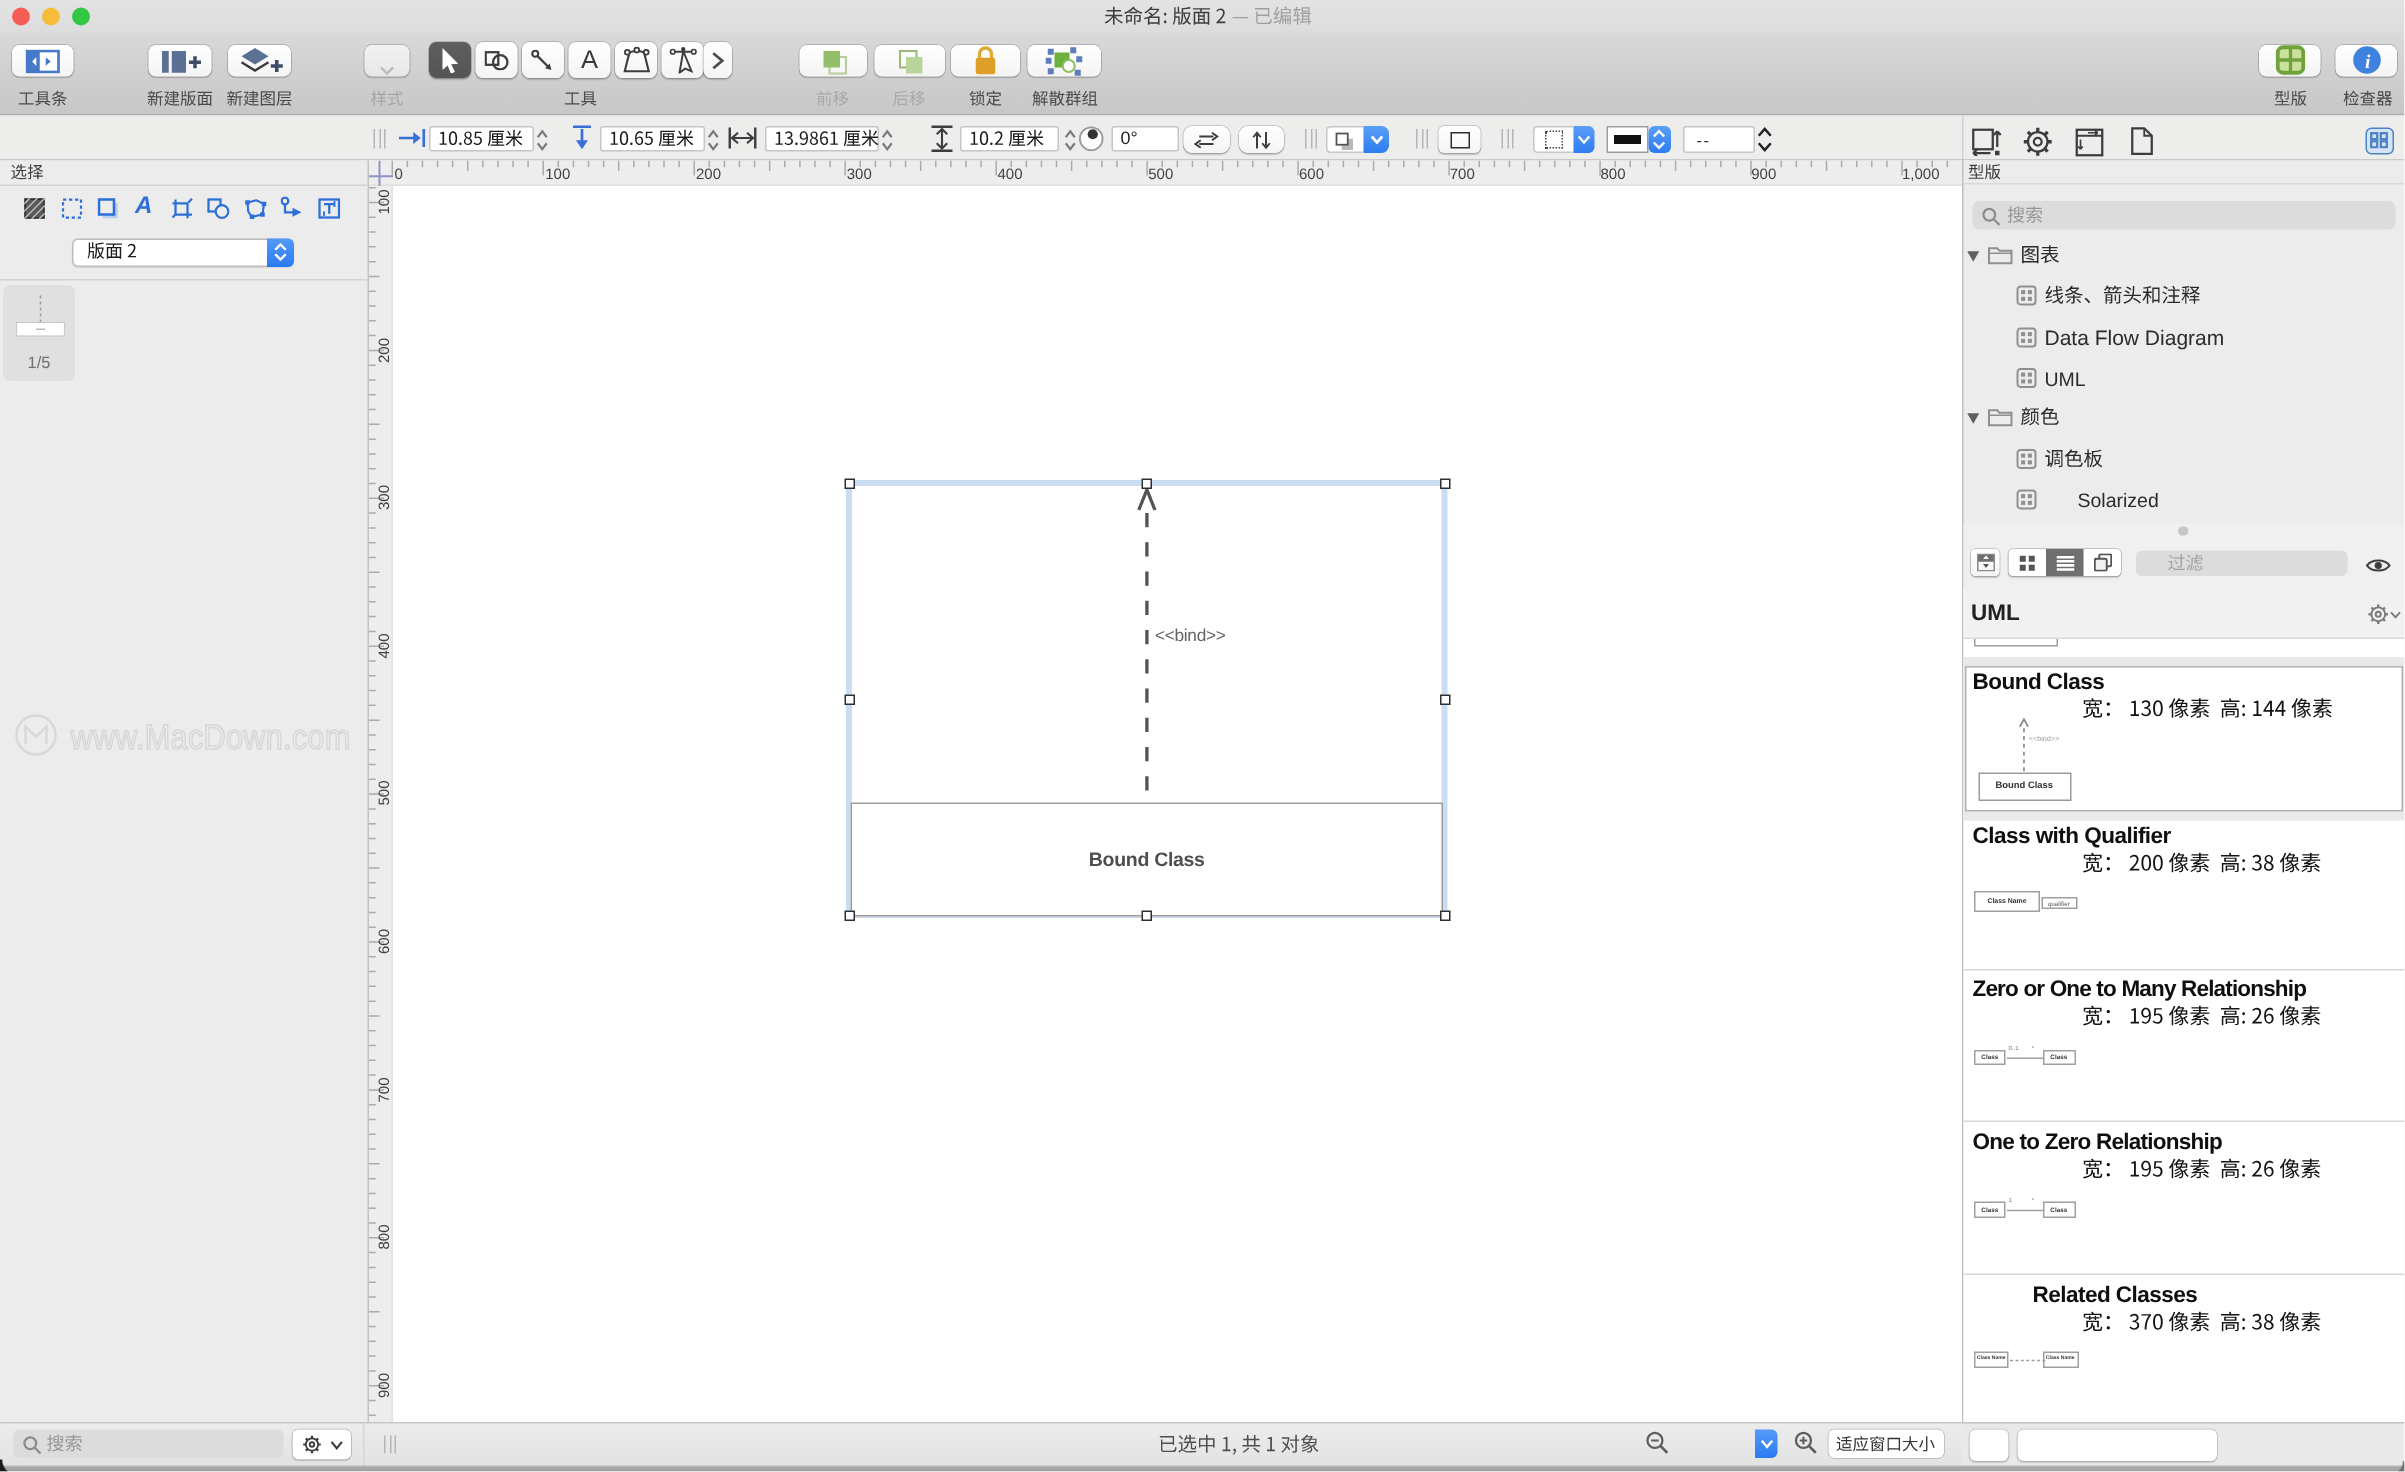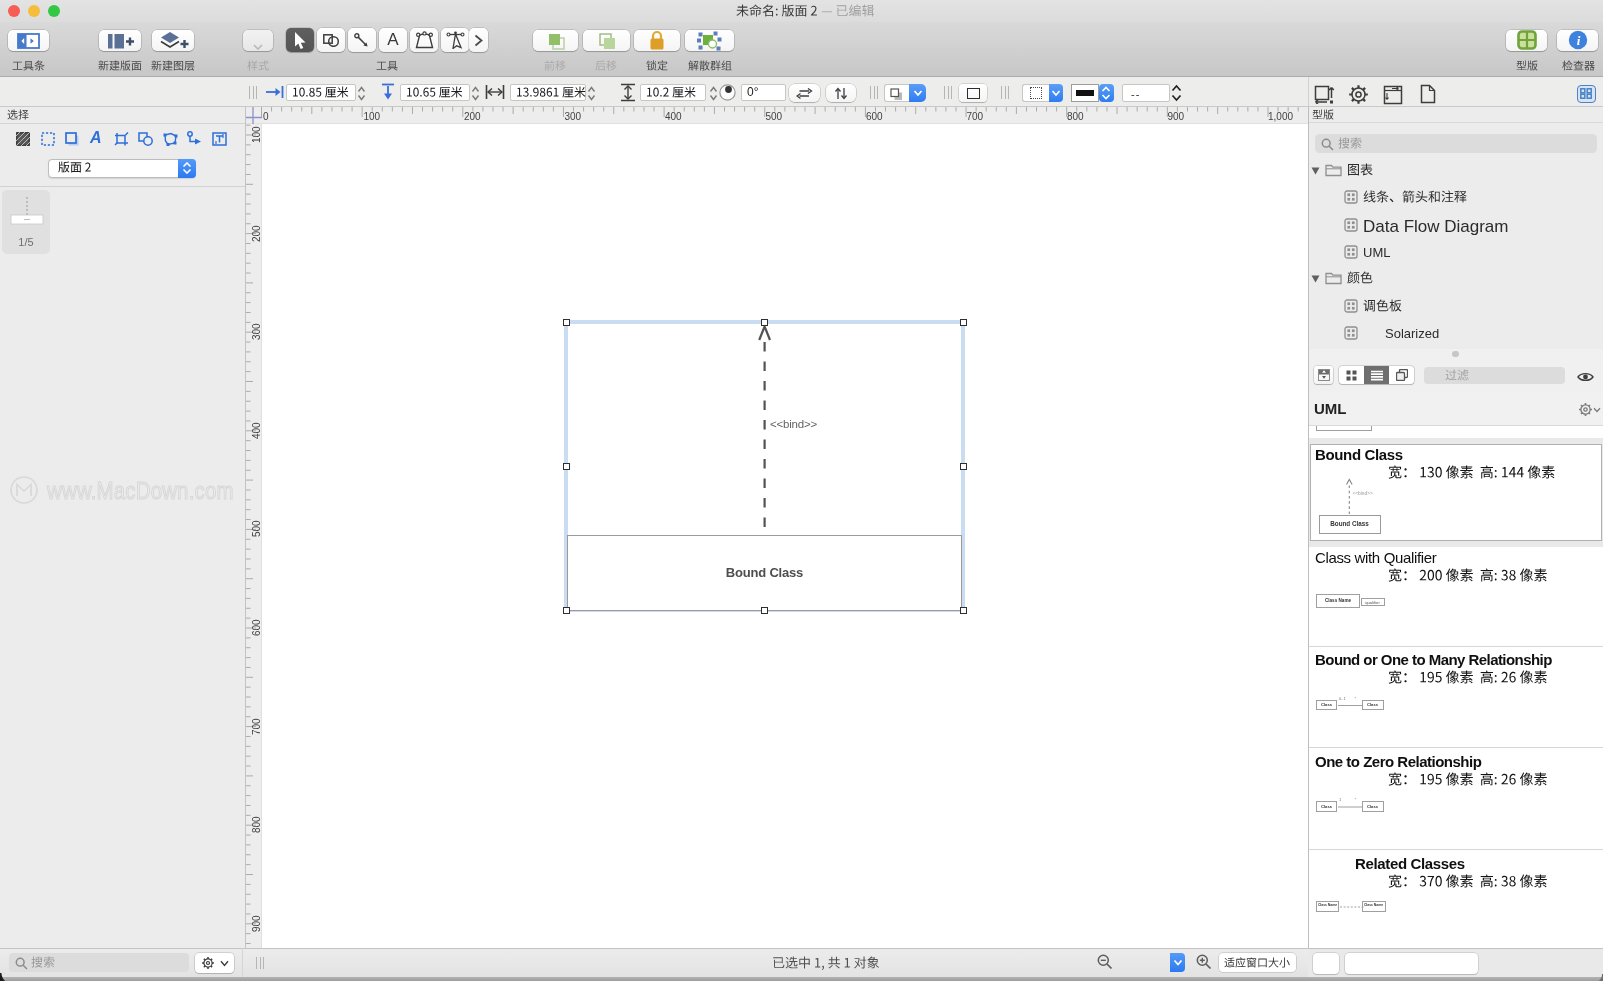--- a/index.html
+++ b/index.html
@@ -602,21 +602,21 @@
   </svg>
 <svg class="ab" style="left:1344px;top:217.5px" width="14" height="14" viewBox="0 0 14 14">
     <rect x="1" y="1" width="12" height="12" rx="2" fill="none" stroke="#8f8f8f" stroke-width="1.3"></rect>
     <g fill="#8f8f8f">
       <rect x="3.4" y="3.4" width="2.7" height="2.7"></rect>
       <rect x="7.9" y="3.4" width="2.7" height="2.7"></rect>
       <rect x="3.4" y="7.9" width="2.7" height="2.7"></rect>
       <rect x="7.9" y="7.9" width="2.7" height="2.7"></rect>
     </g>
   </svg>
-<div class="ab" style="left:1363px;top:217px;font-size:17px;color:#2b2b2b;">Data Flow Diagram</div>
+<div class="ab" style="left:1363px;top:217px;font-size:14px;color:#2b2b2b;">Data Flow Diagram</div>
 <svg class="ab" style="left:1344px;top:244.5px" width="14" height="14" viewBox="0 0 14 14">
     <rect x="1" y="1" width="12" height="12" rx="2" fill="none" stroke="#8f8f8f" stroke-width="1.3"></rect>
     <g fill="#8f8f8f">
       <rect x="3.4" y="3.4" width="2.7" height="2.7"></rect>
       <rect x="7.9" y="3.4" width="2.7" height="2.7"></rect>
       <rect x="3.4" y="7.9" width="2.7" height="2.7"></rect>
       <rect x="7.9" y="7.9" width="2.7" height="2.7"></rect>
     </g>
   </svg>
 <div class="ab" style="left:1363px;top:244.5px;font-size:13px;color:#2b2b2b;">UML</div>
@@ -731,21 +731,21 @@
 <svg class="ab" style="left:1343px;top:478px" width="40" height="40" viewBox="0 0 40 40">
     <path d="M6.3 7.5 V38" stroke="#868686" stroke-width="1.1" stroke-dasharray="2.6 2.6"></path>
     <path d="M3.5 6.5 L6.3 1.5 L9.1 6.5" stroke="#868686" stroke-width="1.1" fill="none"></path>
   </svg>
 <div class="ab" style="left:1352.5px;top:490.5px;font-size:4.8px;color:#9a9a9a;">&lt;&lt;bind&gt;&gt;</div>
 <div class="ab" style="left:1318.5px;top:514.5px;width:62px;height:19px;background:#fff;border:1px solid #9a9a9a;"></div>
 <div class="ab" style="left:1318.5px;top:520px;width:62px;text-align:center;font-size:6.3px;font-weight:bold;color:#333;">Bound Class</div>
 <div class="ab" style="left:1309px;top:645.5px;width:294px;height:1px;background:#d7d7d7;"></div>
 <div class="ab" style="left:1309px;top:746.5px;width:294px;height:1px;background:#d7d7d7;"></div>
 <div class="ab" style="left:1309px;top:849px;width:294px;height:1px;background:#d7d7d7;"></div>
-<div class="ab" style="left:1315px;top:549px;font-size:15px;font-weight:normal;letter-spacing:-0.35px;color:#0f0f0f;">Class with Qualifier</div>
+<div class="ab" style="left:1315px;top:549px;font-size:15px;font-weight:bold;letter-spacing:-0.35px;color:#0f0f0f;">Class with Qualifier</div>
 <svg class="" style="position:absolute;left:1388px;top:568.2px;" width="159.56" height="14.84" viewBox="0 -88 1139.7 106" fill="#141414">
     <use href="#g5BBD" x="0.0"></use>
     <use href="#gFF1A" x="100.0"></use>
     <use href="#g0020" x="200.0"></use>
     <use href="#g0032" x="222.4"></use>
     <use href="#g0030" x="277.9"></use>
     <use href="#g0030" x="333.4"></use>
     <use href="#g0020" x="388.9"></use>
     <use href="#g50CF" x="411.3"></use>
     <use href="#g7D20" x="511.3"></use>
@@ -757,21 +757,21 @@
     <use href="#g0033" x="806.3"></use>
     <use href="#g0038" x="861.8"></use>
     <use href="#g0020" x="917.3"></use>
     <use href="#g50CF" x="939.7"></use>
     <use href="#g7D20" x="1039.7"></use>
   </svg>
 <div class="ab" style="left:1316px;top:593.5px;width:44px;height:14px;background:#fff;border:1px solid #9f9f9f;"></div>
 <div class="ab" style="left:1316px;top:598px;width:44px;text-align:center;font-size:4.6px;font-weight:bold;color:#333;">Class Name</div>
 <div class="ab" style="left:1360.5px;top:597.5px;width:24px;height:8.5px;background:#fff;border:1px solid #9f9f9f;"></div>
 <div class="ab" style="left:1360.5px;top:599.5px;width:24px;text-align:center;font-size:4.2px;color:#555;">qualifier</div>
-<div class="ab" style="left:1315px;top:651px;font-size:15px;font-weight:bold;letter-spacing:-0.55px;color:#0f0f0f;">Bound or One to Many Relationship</div>
+<div class="ab" style="left:1315px;top:651px;font-size:15px;font-weight:bold;letter-spacing:-0.55px;color:#0f0f0f;">Zero or One to Many Relationship</div>
 <svg class="" style="position:absolute;left:1388px;top:670.2px;" width="159.56" height="14.84" viewBox="0 -88 1139.7 106" fill="#141414">
     <use href="#g5BBD" x="0.0"></use>
     <use href="#gFF1A" x="100.0"></use>
     <use href="#g0020" x="200.0"></use>
     <use href="#g0031" x="222.4"></use>
     <use href="#g0039" x="277.9"></use>
     <use href="#g0035" x="333.4"></use>
     <use href="#g0020" x="388.9"></use>
     <use href="#g50CF" x="411.3"></use>
     <use href="#g7D20" x="511.3"></use>

